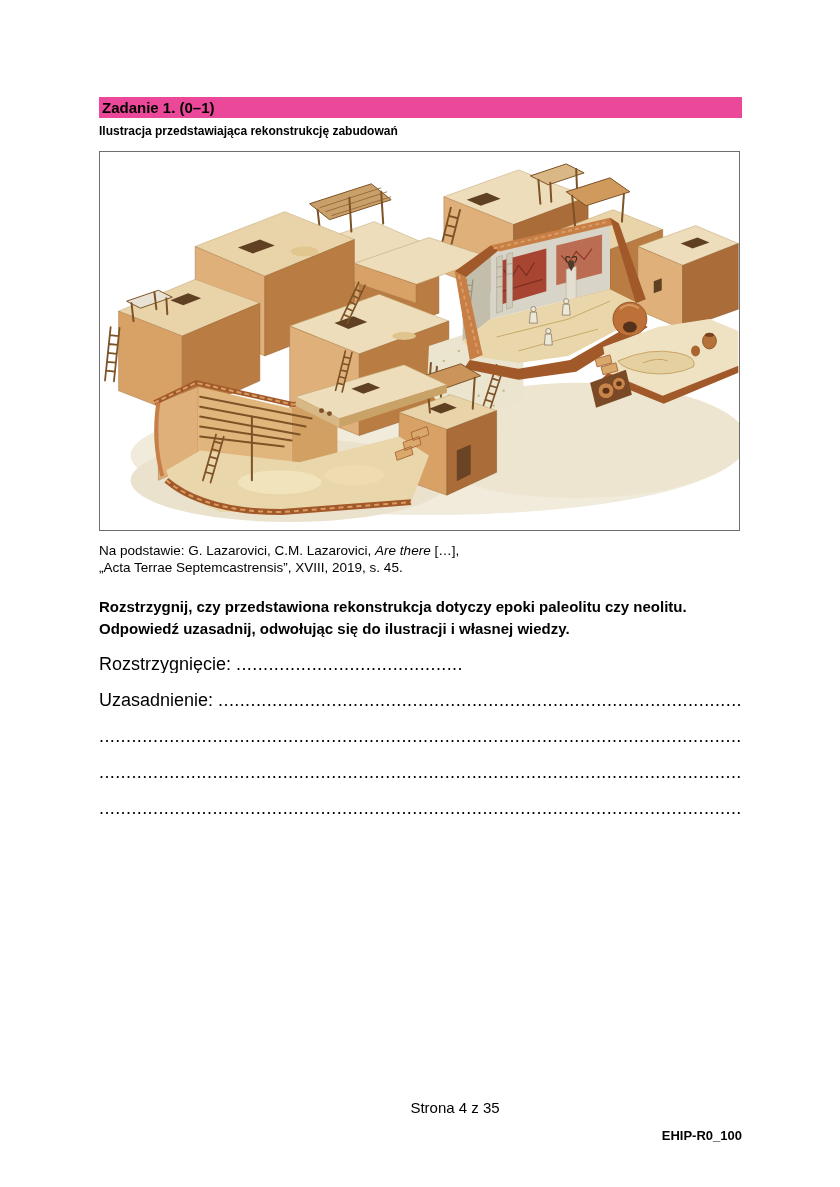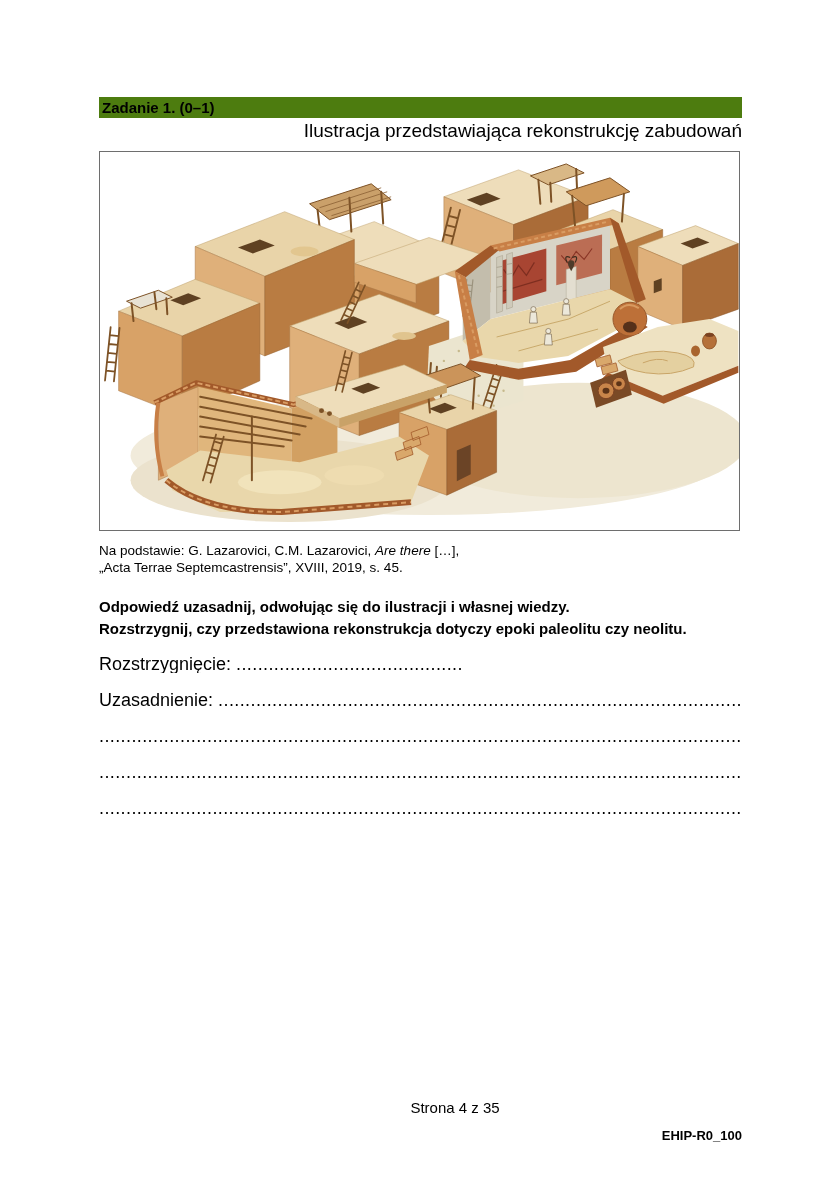--- a/index.html
+++ b/index.html
@@ -1,21 +1,21 @@
 <!DOCTYPE html>
 <html><head>
 <meta charset="utf-8">
 <style>
   html,body{margin:0;padding:0;background:#ffffff;}
   .page{position:relative;width:840px;height:1187px;background:#fff;
         font-family:"Liberation Sans",sans-serif;color:#000;overflow:hidden;}
   .content{position:absolute;left:99px;top:97px;width:643px;}
-  .task-bar{background:#4d7c0f;height:21px;line-height:21px;padding-left:3px;
+  .task-bar{background:#ec4899;height:21px;line-height:21px;padding-left:3px;
             font-weight:bold;font-size:15px;}
-  .fig-title{font-weight:normal;font-size:19px;line-height:18px;margin-top:4px;text-align:right;}
+  .fig-title{font-weight:bold;font-size:12px;line-height:18px;margin-top:4px;}
   .fig-frame{margin-top:11px;width:639px;height:378px;border:1.5px solid #6e6e6e;
              background:#fff;overflow:hidden;}
   .citation{margin-top:11px;text-align:left;font-size:13.5px;line-height:17px;}
   .it{font-style:italic;}
   .question{margin-top:20px;font-weight:bold;font-size:15px;line-height:22px;}
   .ans-row{font-size:18px;line-height:17px;height:17px;margin-top:19px;
            display:flex;overflow:hidden;white-space:nowrap;}
   .ans-row .lbl{margin-right:5px;flex:0 0 auto;}
   .ans-row .dots{flex:1 1 auto;overflow:hidden;letter-spacing:.4px;}
   .ans-row.decision{margin-top:16px;}
@@ -239,22 +239,22 @@
         </g>
       </svg>
     </div>
 
     <div class="citation">
       <div><span>Na podstawie: G. Lazarovici, C.M. Lazarovici, </span><span class="it">Are there</span><span> […],</span></div>
       <div>„Acta Terrae Septemcastrensis”, XVIII, 2019, s. 45.</div>
     </div>
 
     <div class="question">
+      <div>Rozstrzygnij, czy przedstawiona rekonstrukcja dotyczy epoki paleolitu czy neolitu.</div>
       <div>Odpowiedź uzasadnij, odwołując się do ilustracji i własnej wiedzy.</div>
-      <div>Rozstrzygnij, czy przedstawiona rekonstrukcja dotyczy epoki paleolitu czy neolitu.</div>
     </div>
 
     <div class="ans-row decision">
       <span class="lbl">Rozstrzygnięcie:</span>
       <span class="dots">..........................................</span>
     </div>
 
     <div class="ans-row">
       <span class="lbl">Uzasadnienie:</span>
       <span class="dots">................................................................................................................................................................</span>

